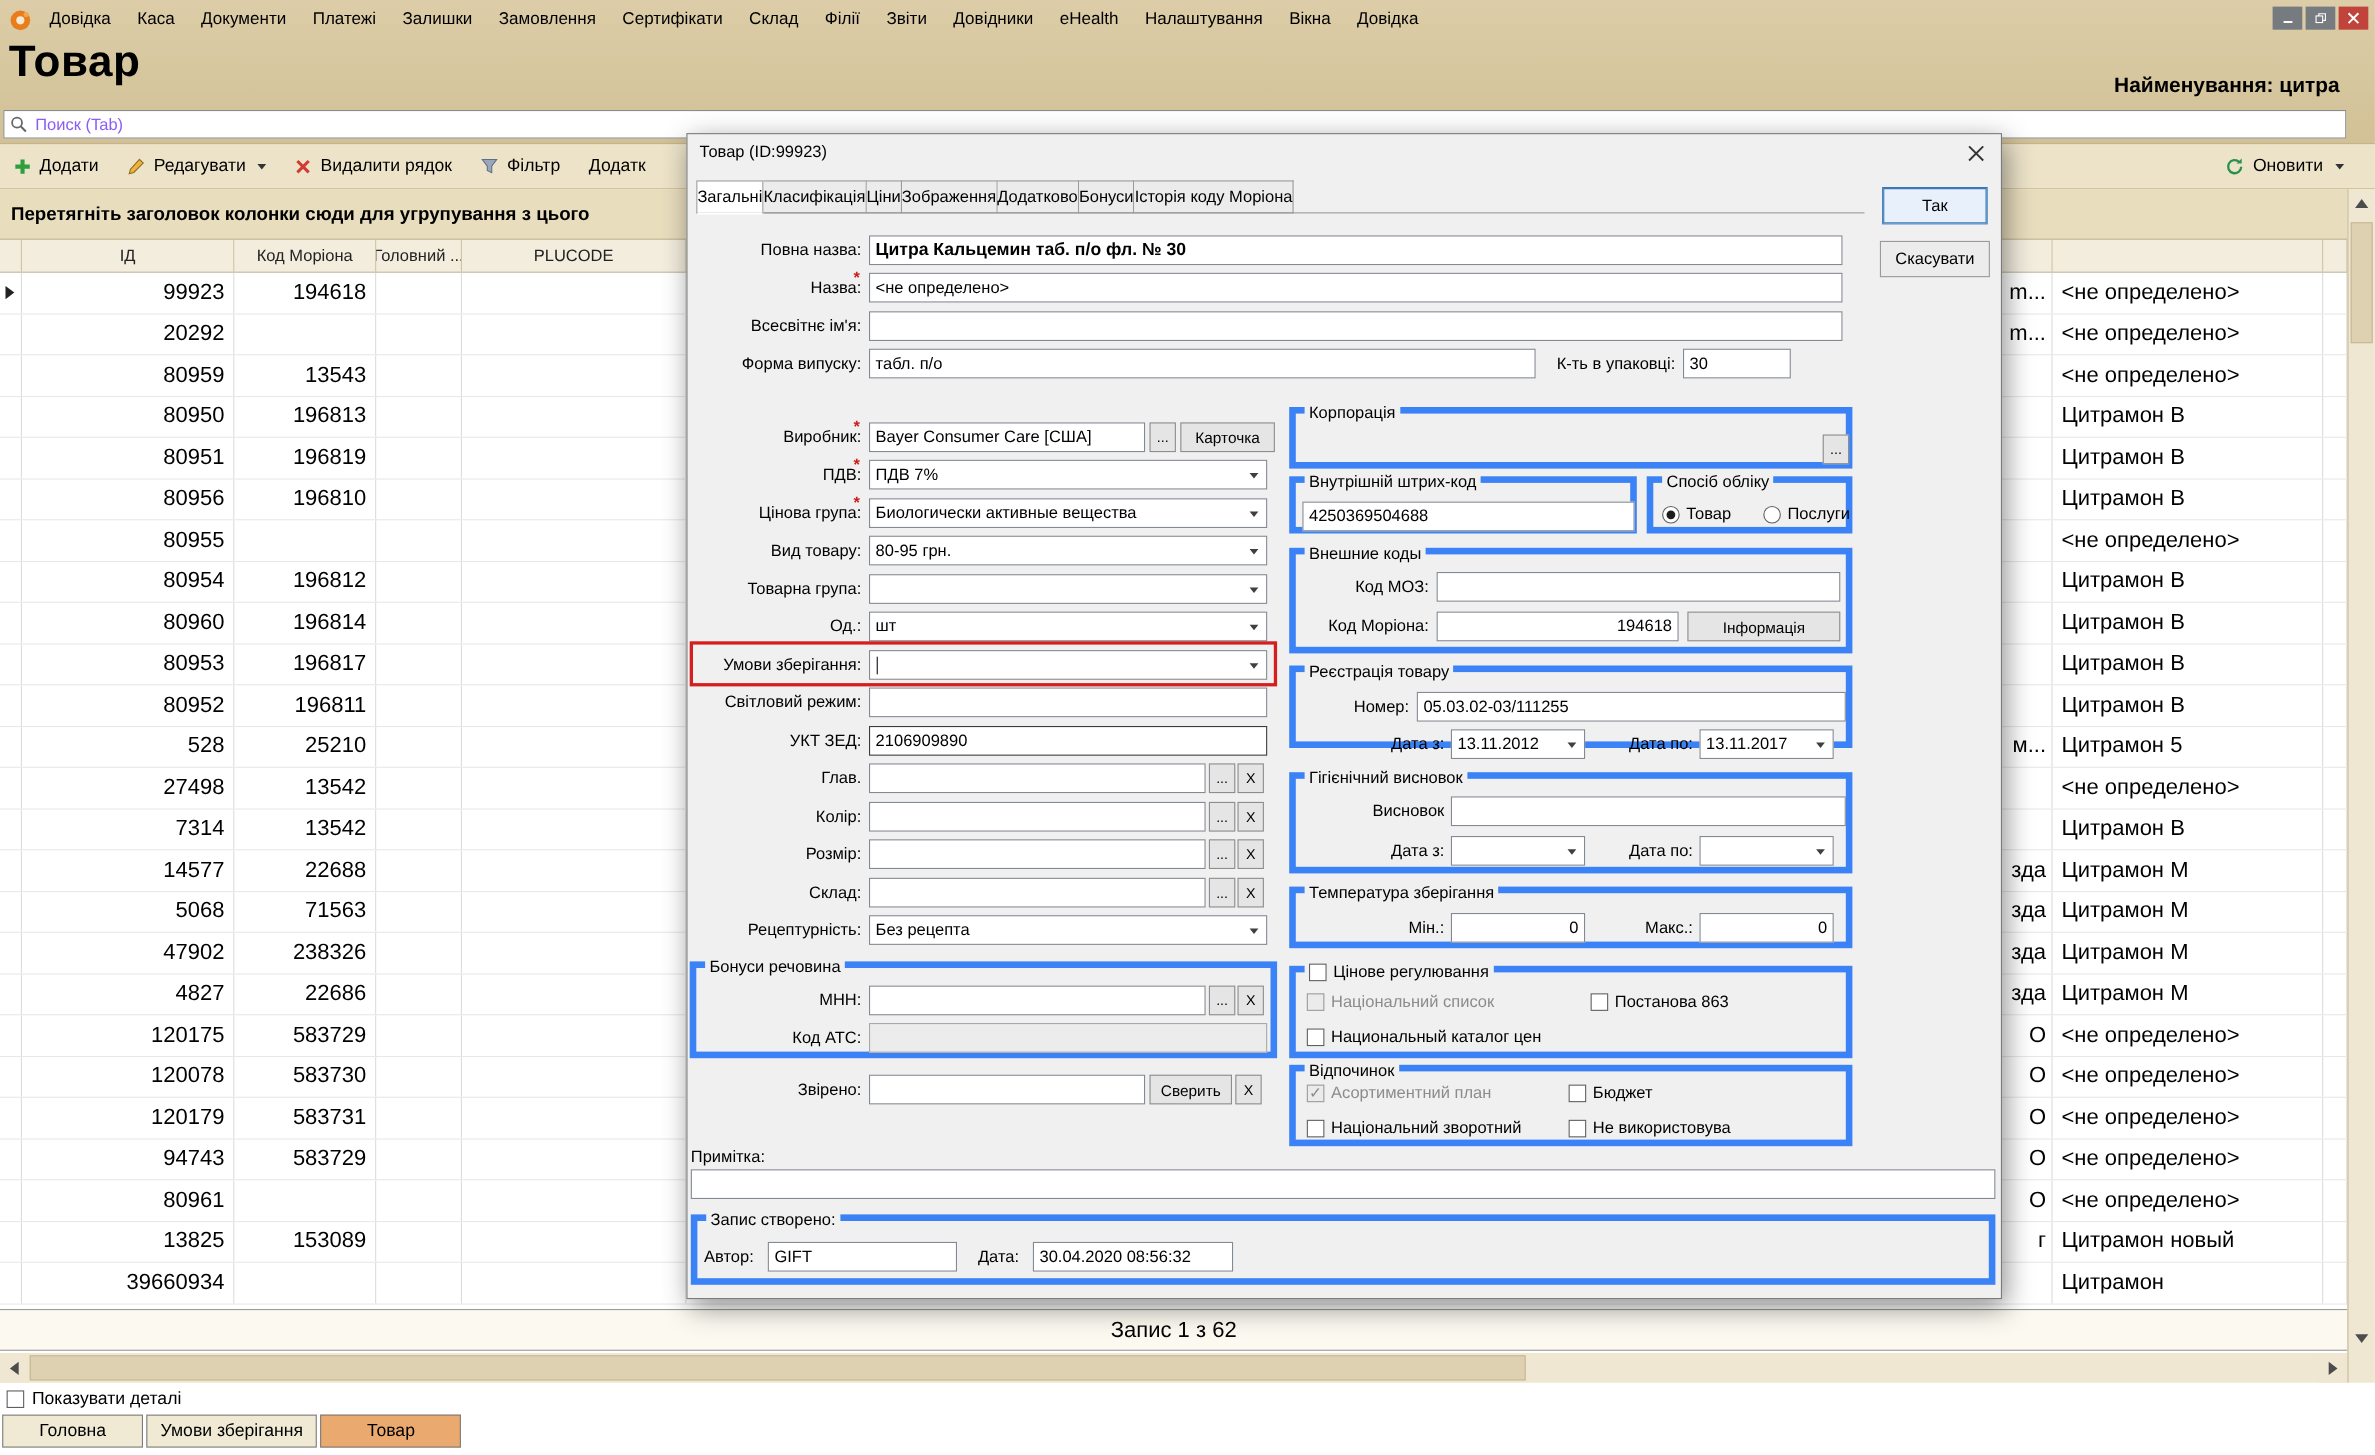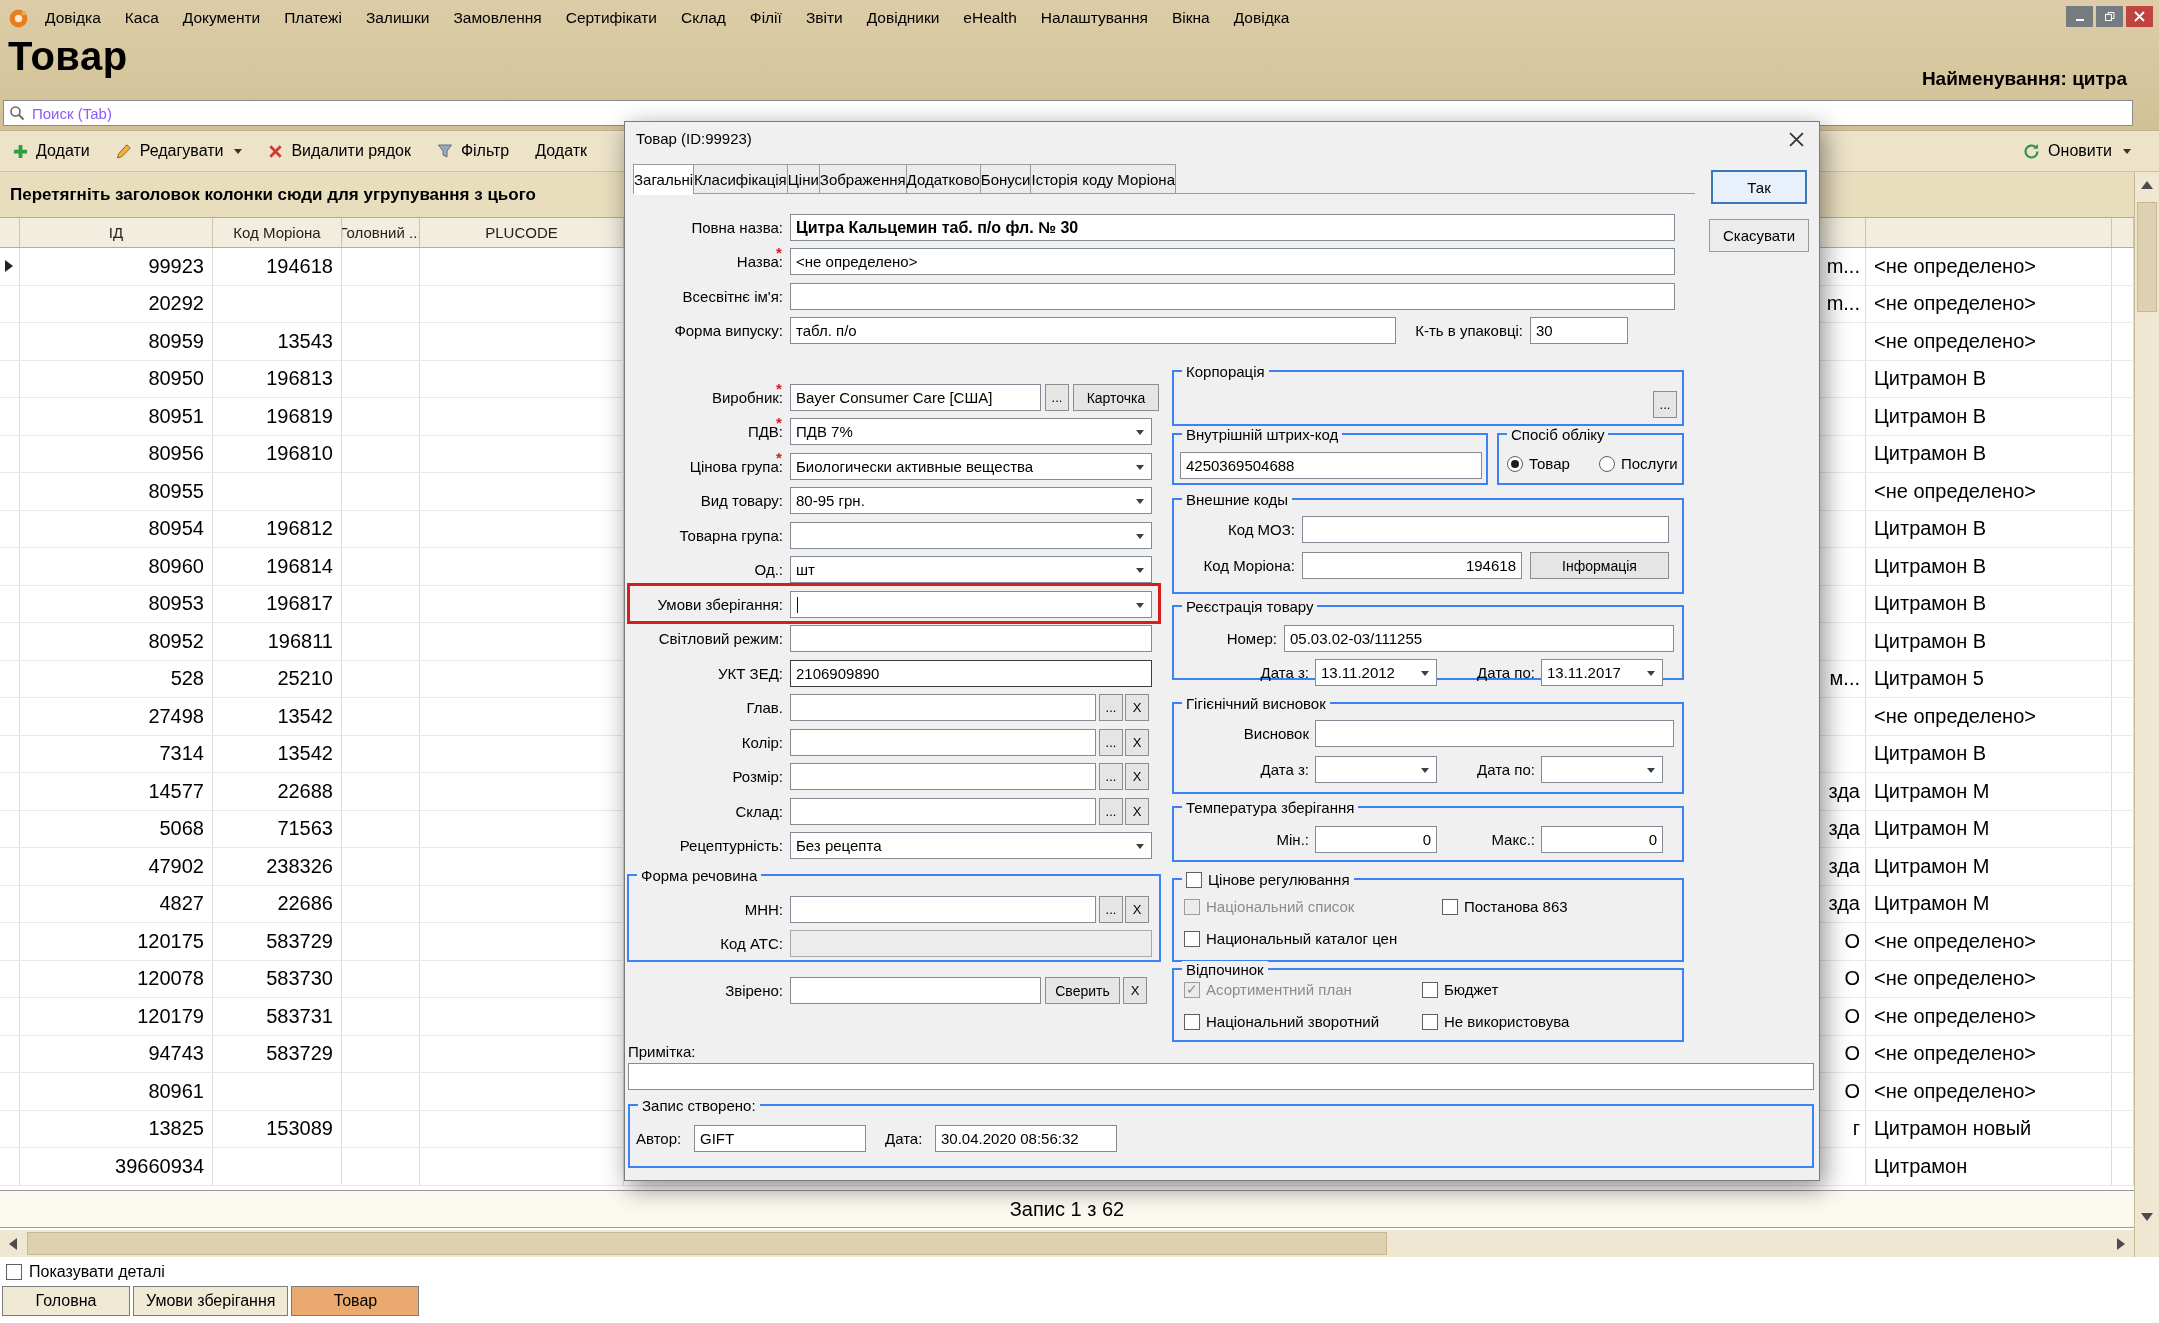--- a/index.html
+++ b/index.html
@@ -94,21 +94,21 @@
   .inp.dis{background:#ececec;border-color:#a9a9a9;}
   .inp.rnum{text-align:right;}
   .chev{position:absolute;right:7px;top:11px;width:0;height:0;border-left:4.5px solid transparent;
         border-right:4.5px solid transparent;border-top:5px solid #3f3f3f;}
   .caret-line{position:absolute;left:6px;top:5px;width:1px;height:16px;background:#111;}
   .mini{position:absolute;width:24px;height:27px;box-sizing:border-box;background:#e5e5e5;border:1px solid #8d8d8d;
         font-size:13px;text-align:center;line-height:25px;}
   .pbtn{position:absolute;height:27px;box-sizing:border-box;background:#e5e5e5;border:1px solid #8d8d8d;
         font-size:14px;display:flex;align-items:center;justify-content:center;white-space:nowrap;}
   .req{position:absolute;color:#cf1c1c;font-size:15px;font-weight:bold;width:12px;}
-  .gbox{position:absolute;border:2px solid #3b82f6;box-sizing:border-box;}
+  .gbox{position:absolute;border:6px solid #3b82f6;box-sizing:border-box;}
   .glab{position:absolute;top:-9px;left:8px;background:#f0f0f0;padding:0 4px;font-size:15px;white-space:nowrap;display:flex;align-items:center;gap:6px;}
   .chk{display:inline-block;width:16px;height:16px;box-sizing:border-box;background:#fff;border:1px solid #5f5f5f;position:relative;flex:none;}
   .chk.dis{background:#ebebeb;border-color:#9c9c9c;}
   .chk.on::after{content:"✓";position:absolute;left:1px;top:-2px;font-size:14px;color:#222;}
   .chk.on.dis::after{color:#8b8b8b;}
   .rad{display:inline-block;width:16px;height:16px;box-sizing:border-box;border:1px solid #5f5f5f;border-radius:50%;background:#fff;position:relative;flex:none;}
   .rad.sel::after{content:"";position:absolute;left:3px;top:3px;width:8px;height:8px;border-radius:50%;background:#1d1d1d;}
   .ckrow{position:absolute;display:flex;align-items:center;gap:6px;font-size:15px;white-space:nowrap;}
   .gray{color:#8c8c8c;}
   #red-box{position:absolute;left:2px;top:461px;width:534px;height:41px;border:3px solid #d51f1f;
@@ -558,21 +558,21 @@
 
   <div class="lab-l" style="top:161px">Всесвітнє ім'я:</div>
   <div class="inp" style="left:165px;top:161px;width:885px"></div>
 
   <div class="lab-l" style="top:195px">Форма випуску:</div>
   <div class="inp" style="left:165px;top:195px;width:606px">табл. п/о</div>
   <div class="rlab" style="left:740px;top:195px;width:158px">К-ть в упаковці:</div>
   <div class="inp" style="left:905px;top:195px;width:98px">30</div>
 
   <div class="gbox" style="left:2px;top:752px;width:534px;height:88px">
-    <span class="glab">Форма речовина</span>
+    <span class="glab">Бонуси речовина</span>
   </div>
   <div class="lab-l" style="top:774px">МНН:</div>
   <div class="inp" style="left:165px;top:774px;width:306px"></div>
   <div class="mini" style="left:474px;top:774px">...</div>
   <div class="mini" style="left:500px;top:774px">X</div>
   <div class="lab-l" style="top:808px">Код АТС:</div>
   <div class="inp dis" style="left:165px;top:808px;width:362px"></div>
 
   <div class="lab-l" style="top:855px">Звірено:</div>
   <div class="inp" style="left:165px;top:855px;width:251px"></div>

